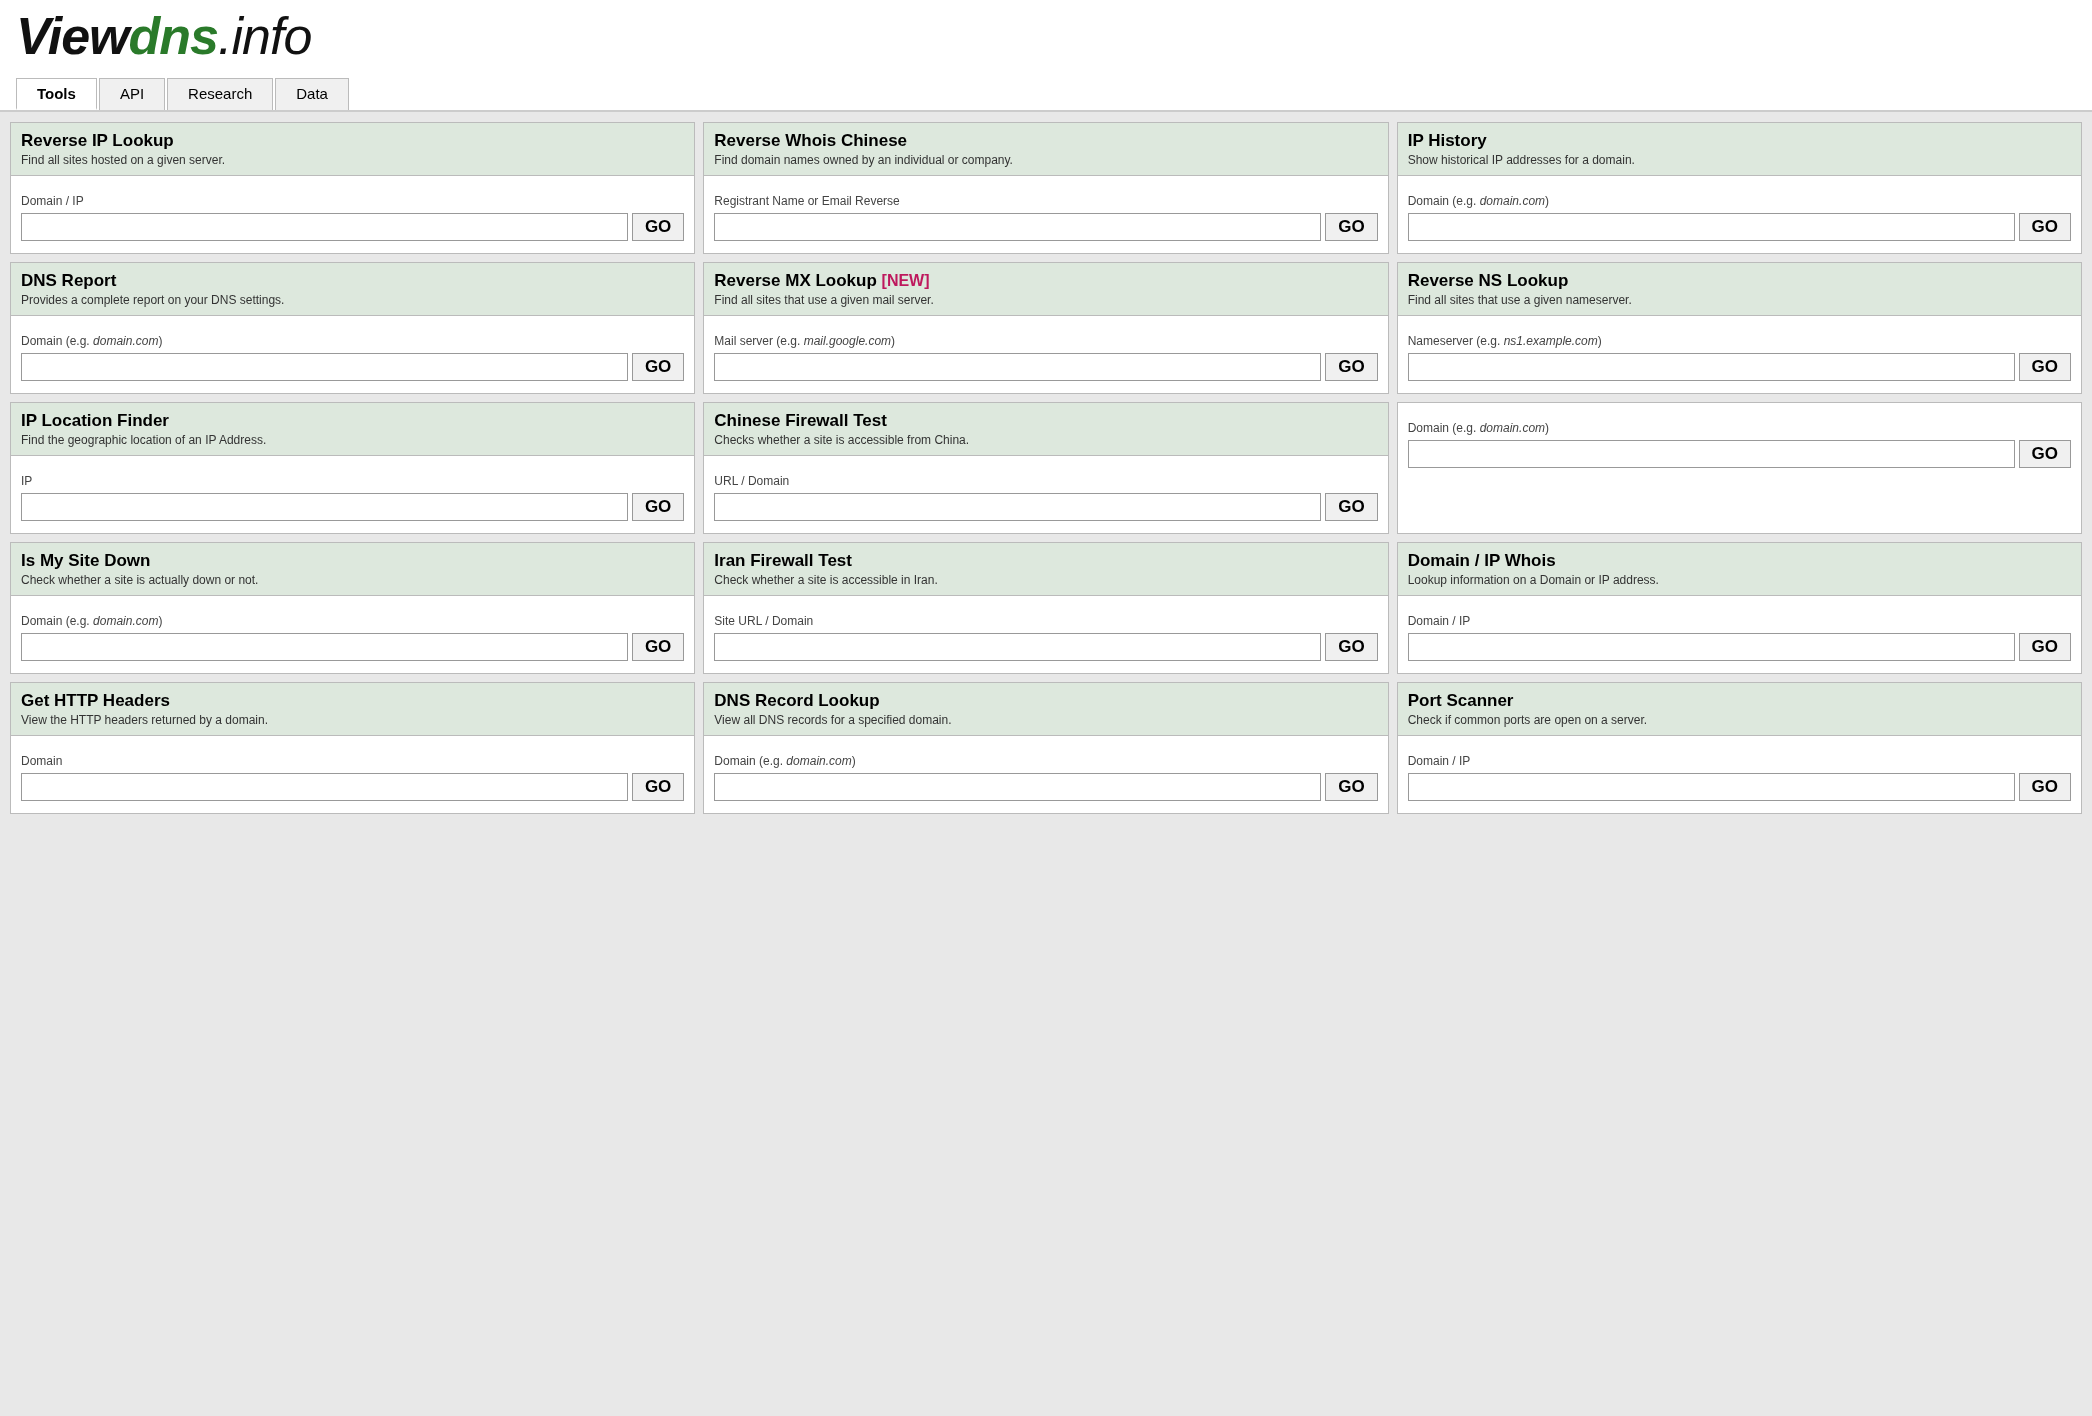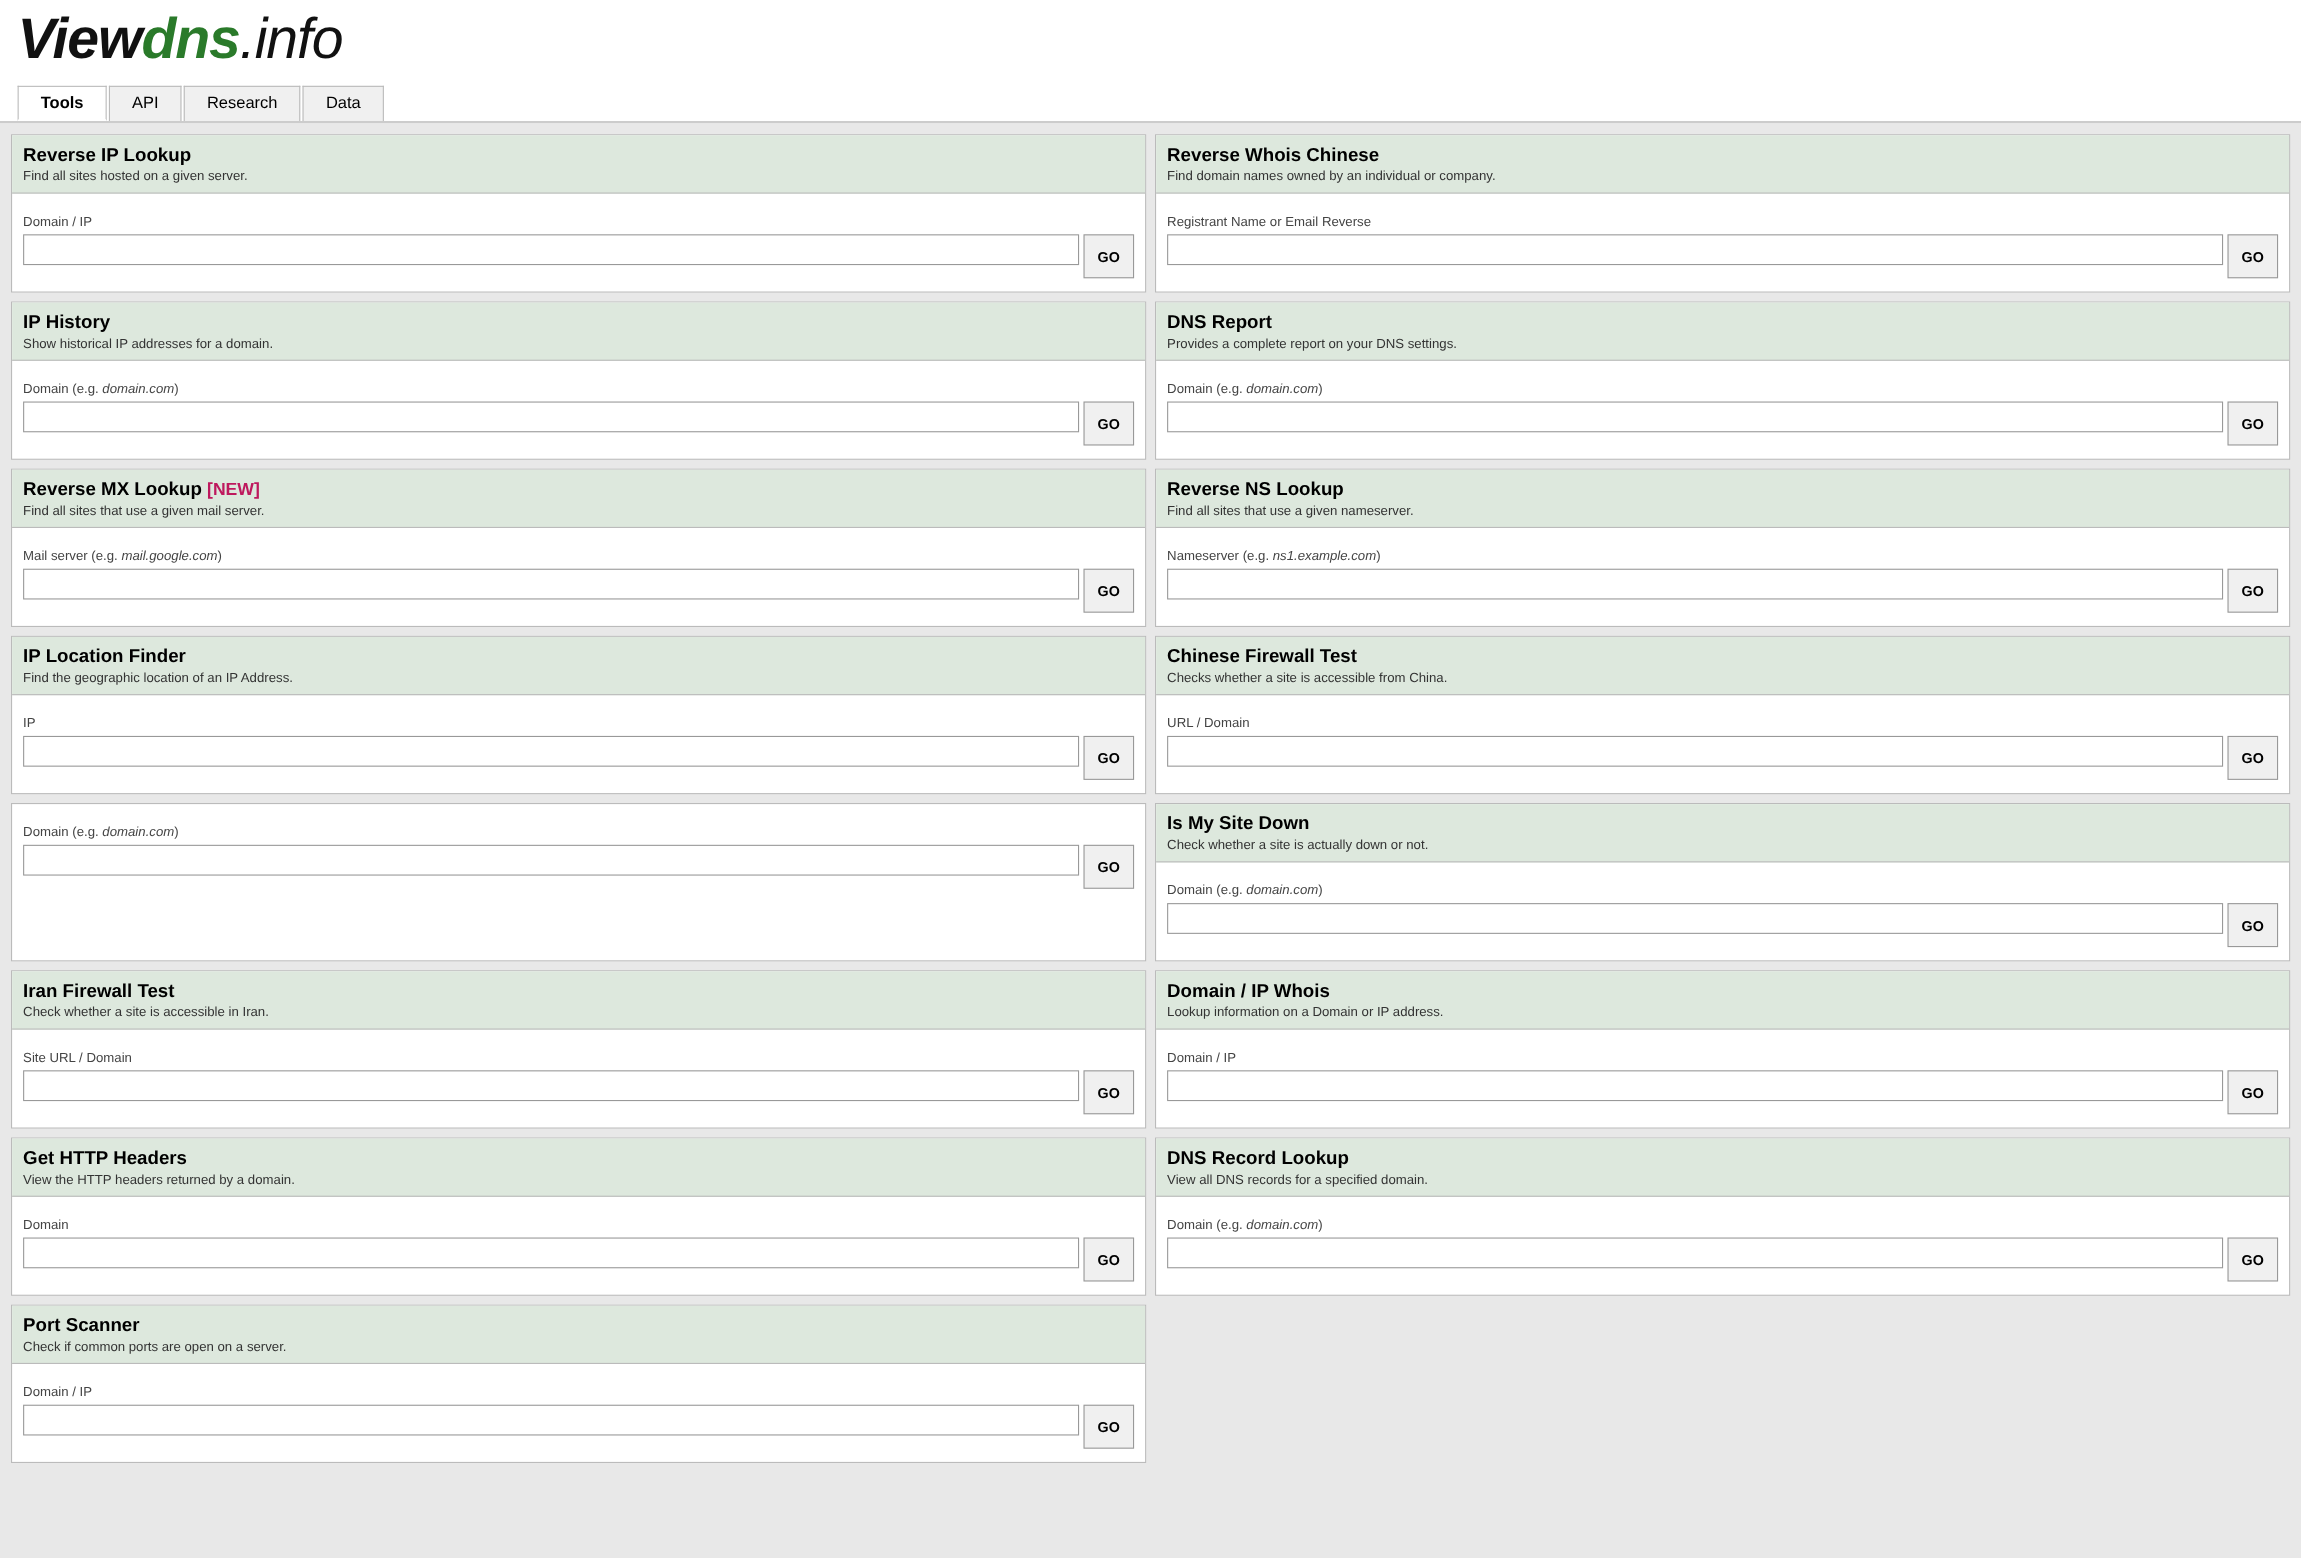--- a/index.html
+++ b/index.html
@@ -53,21 +53,21 @@
       background: #fff;
       font-weight: bold;
       border-bottom: 2px solid #fff;
     }
     #main {
       padding: 10px;
       background: #e8e8e8;
     }
     .tools-grid {
       display: grid;
-      grid-template-columns: 1fr 1fr;
+      grid-template-columns: 1fr 1fr 1fr;
       gap: 8px;
     }
     .tool-card {
       background: #fff;
       border: 1px solid #bbb;
     }
     .tool-header {
       background: #dde8dd;
       padding: 8px 10px;
       border-bottom: 1px solid #bbb;
@@ -108,23 +108,23 @@
       border: 1px solid #999;
       padding: 4px 6px;
       font-size: 13px;
       height: 28px;
     }
     .go-btn {
       background: #f0f0f0;
       border: 1px solid #999;
       padding: 0 12px;
       cursor: pointer;
-      font-size: 13px;
+      font-size: 17px;
       font-weight: bold;
-      height: 40px;
+      height: 28px;
       white-space: nowrap;
     }
   </style>
 </head>
 <body>
 
 <div id="header">
   <div id="logo">
     <span class="view">View</span><span class="dns">dns</span><span class="info">.info</span>
   </div>

